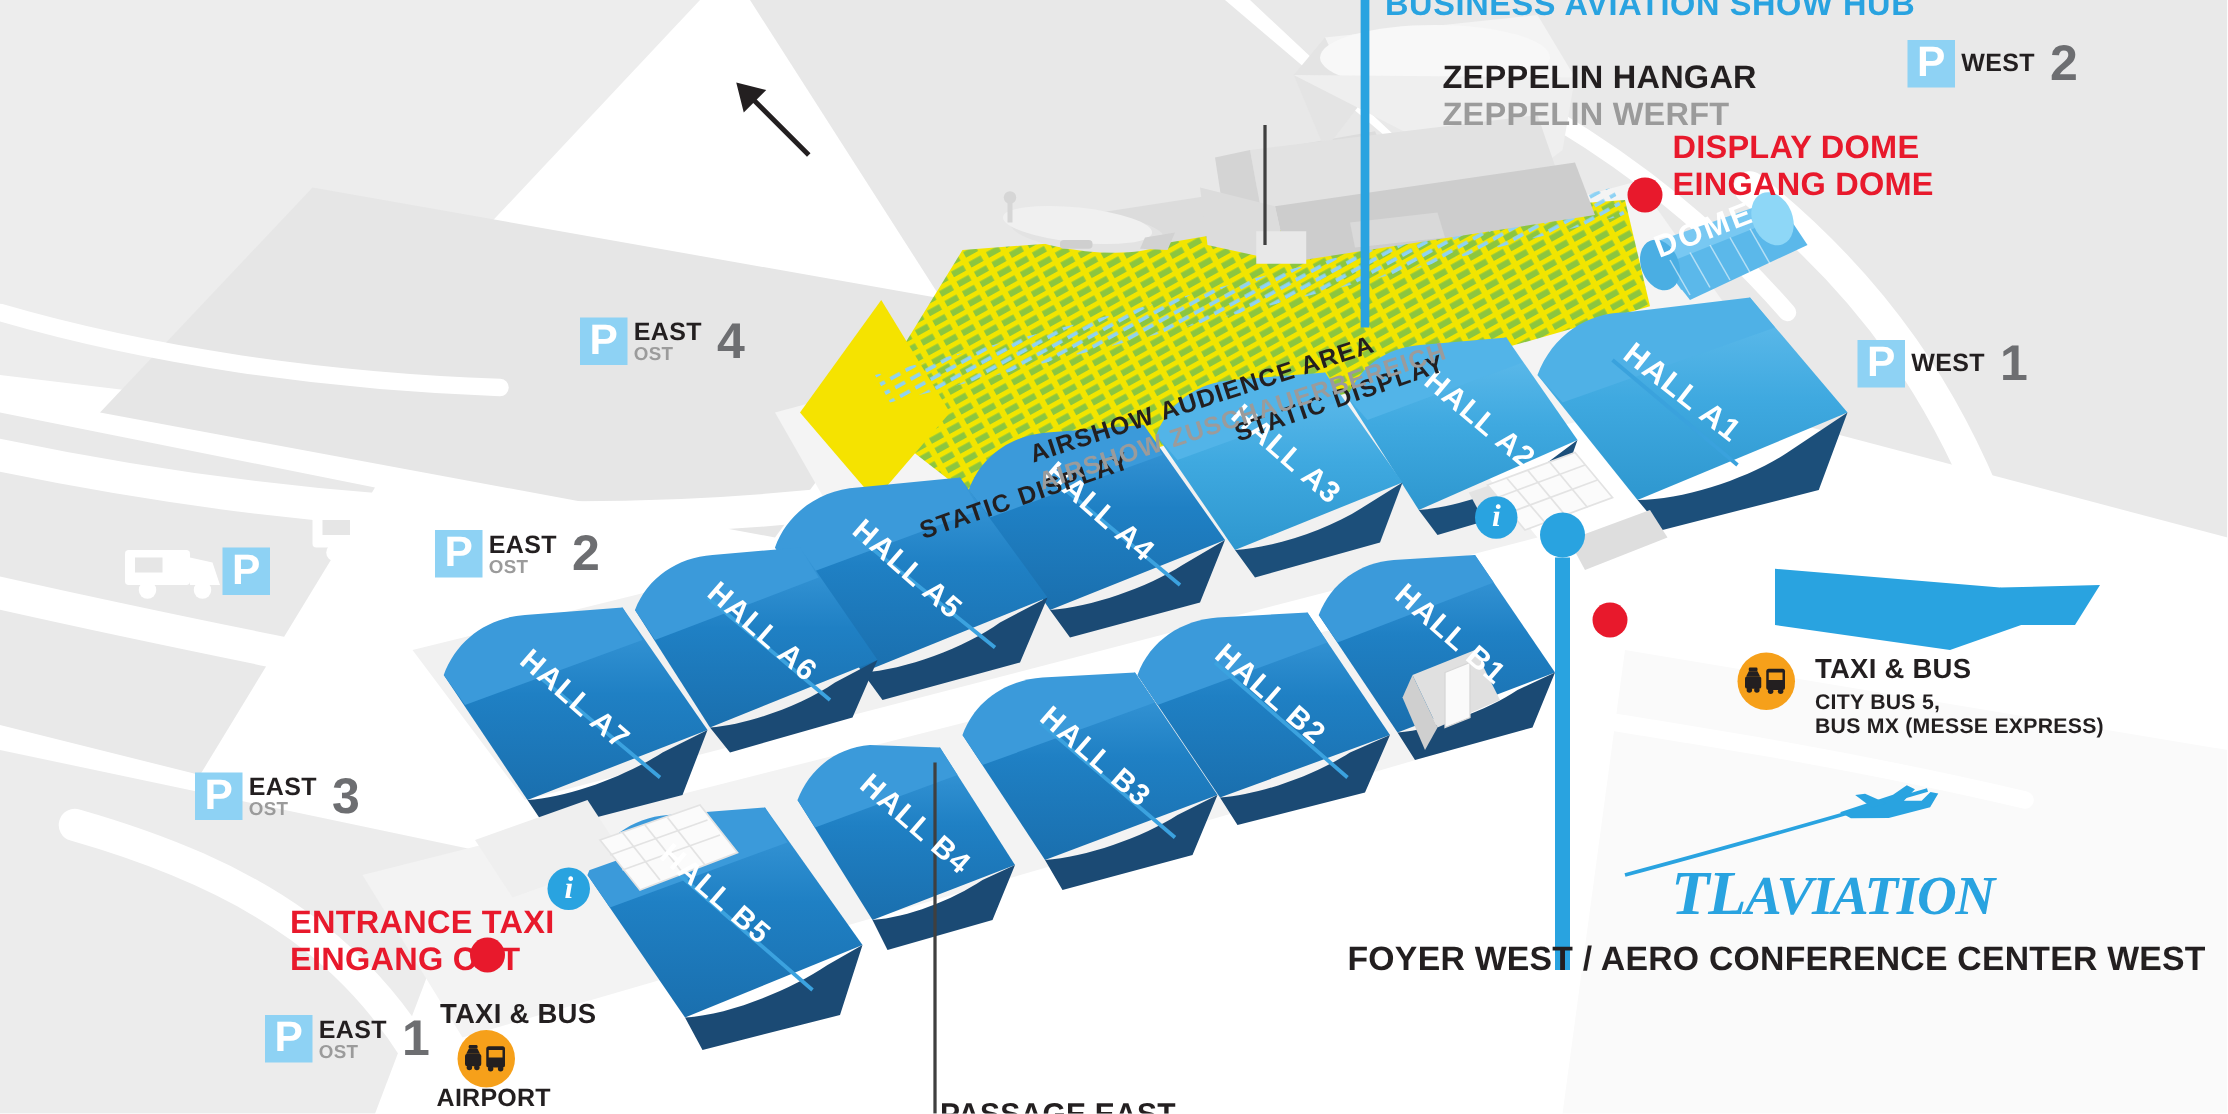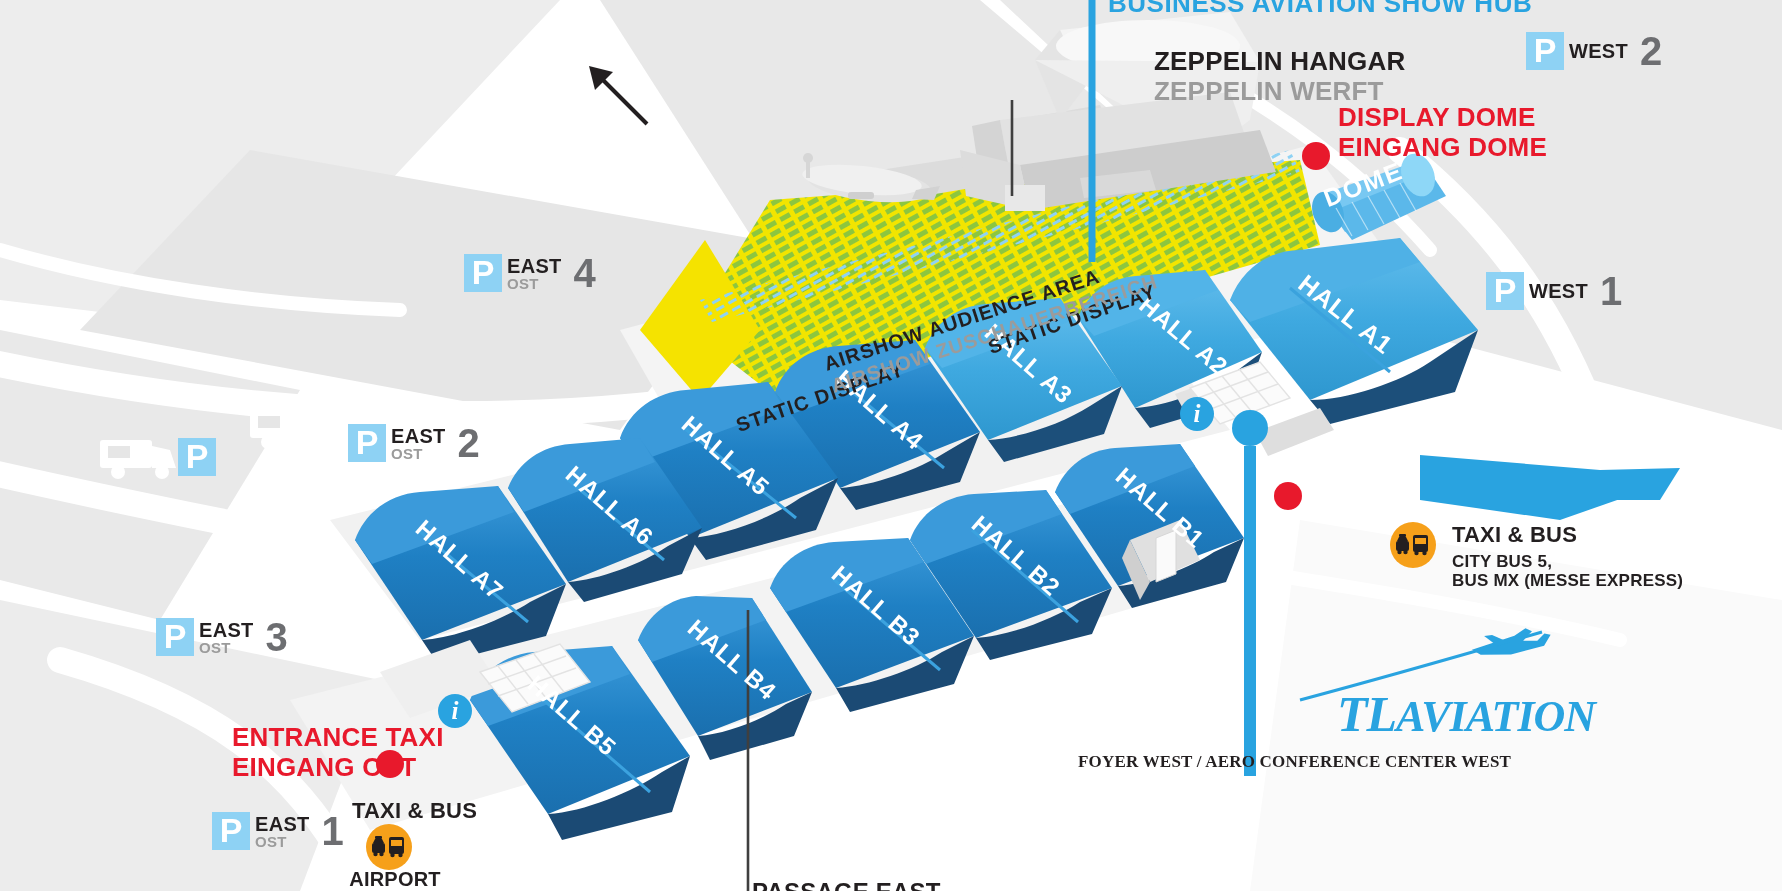--- a/index.html
+++ b/index.html
@@ -31,21 +31,21 @@
     white-space: nowrap;
     line-height: 1.16;
     letter-spacing: .2px;
   }
   .en { font-weight: bold; color: #231f20; }
   .de { font-weight: bold; color: #9b9b9b; }
   .red-en { font-weight: bold; color: #e8192c; }
   .red-de { font-weight: bold; color: #e8192c; }
   .t26 { font-size: 26px; }
   .t22 { font-size: 22px; }
-  .t21 { font-size: 17px; font-family: Liberation Serif, serif; }
+  .t21 { font-size: 27px; }
   .t20 { font-size: 20px; }
   .t19 { font-size: 19px; }
   .t17 { font-size: 17px; }
 
   .center { text-align: center; }
 
   
   .pbadge {
     position: absolute;
     display: flex;

